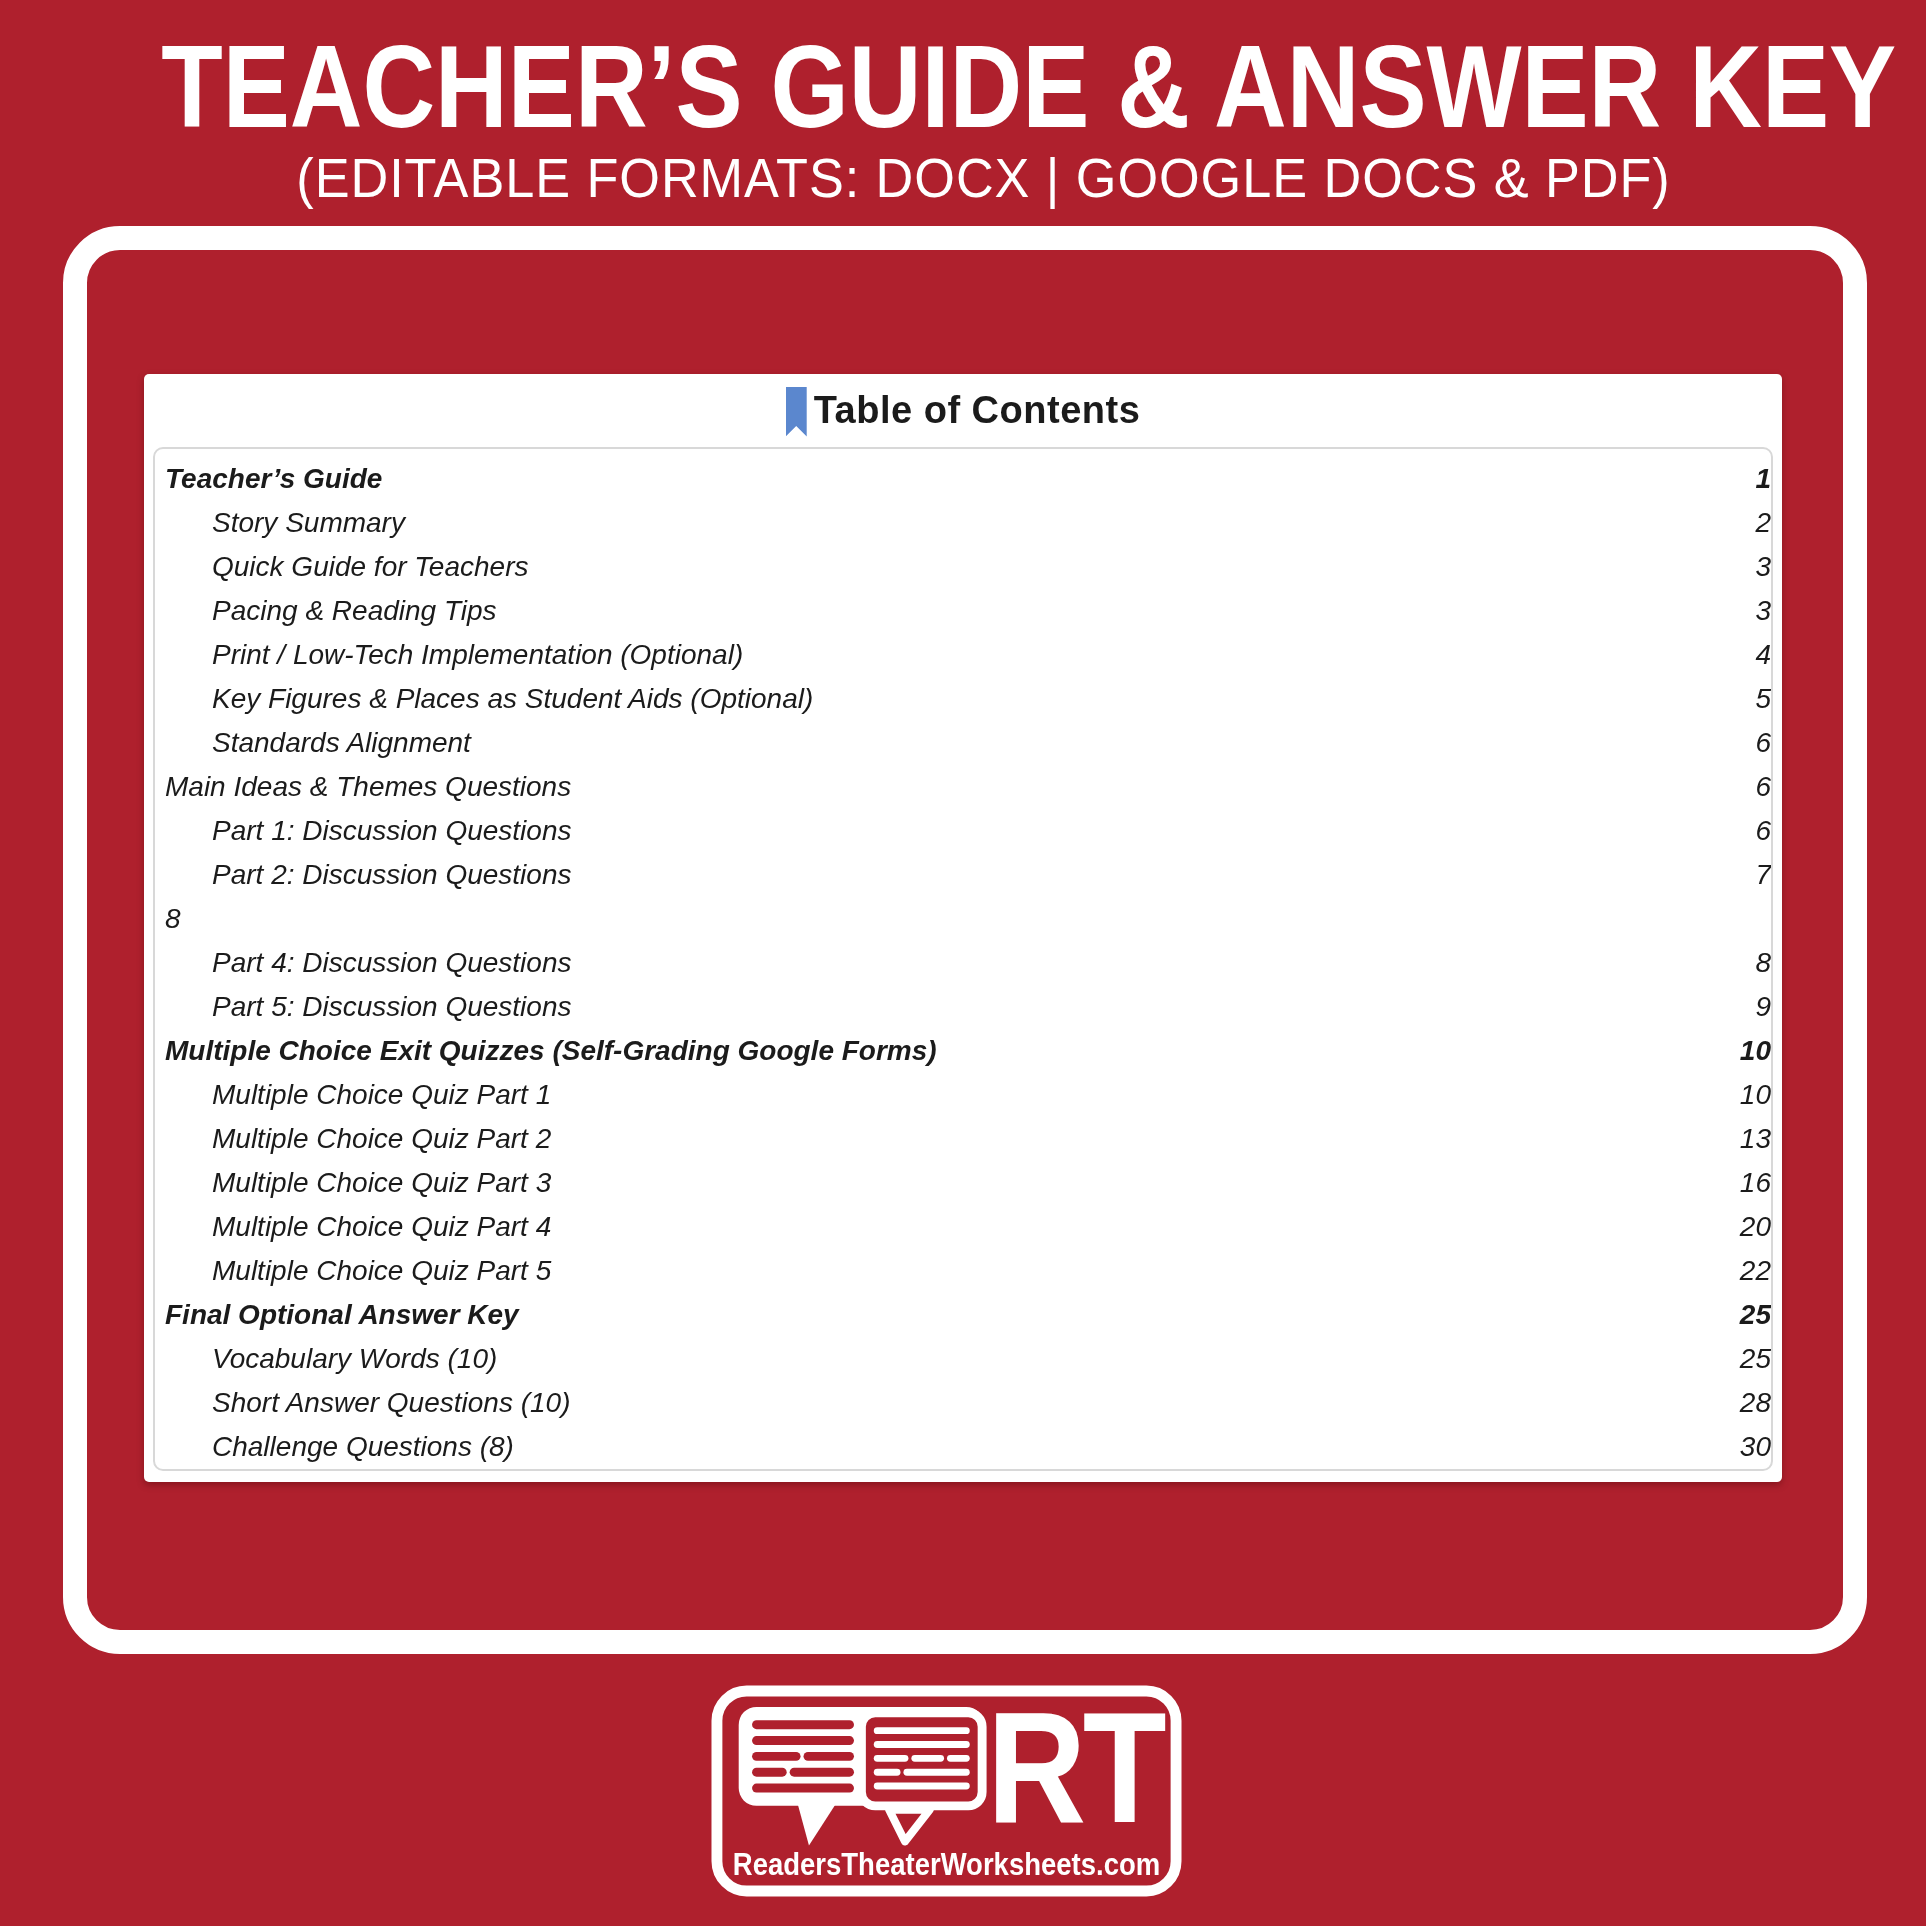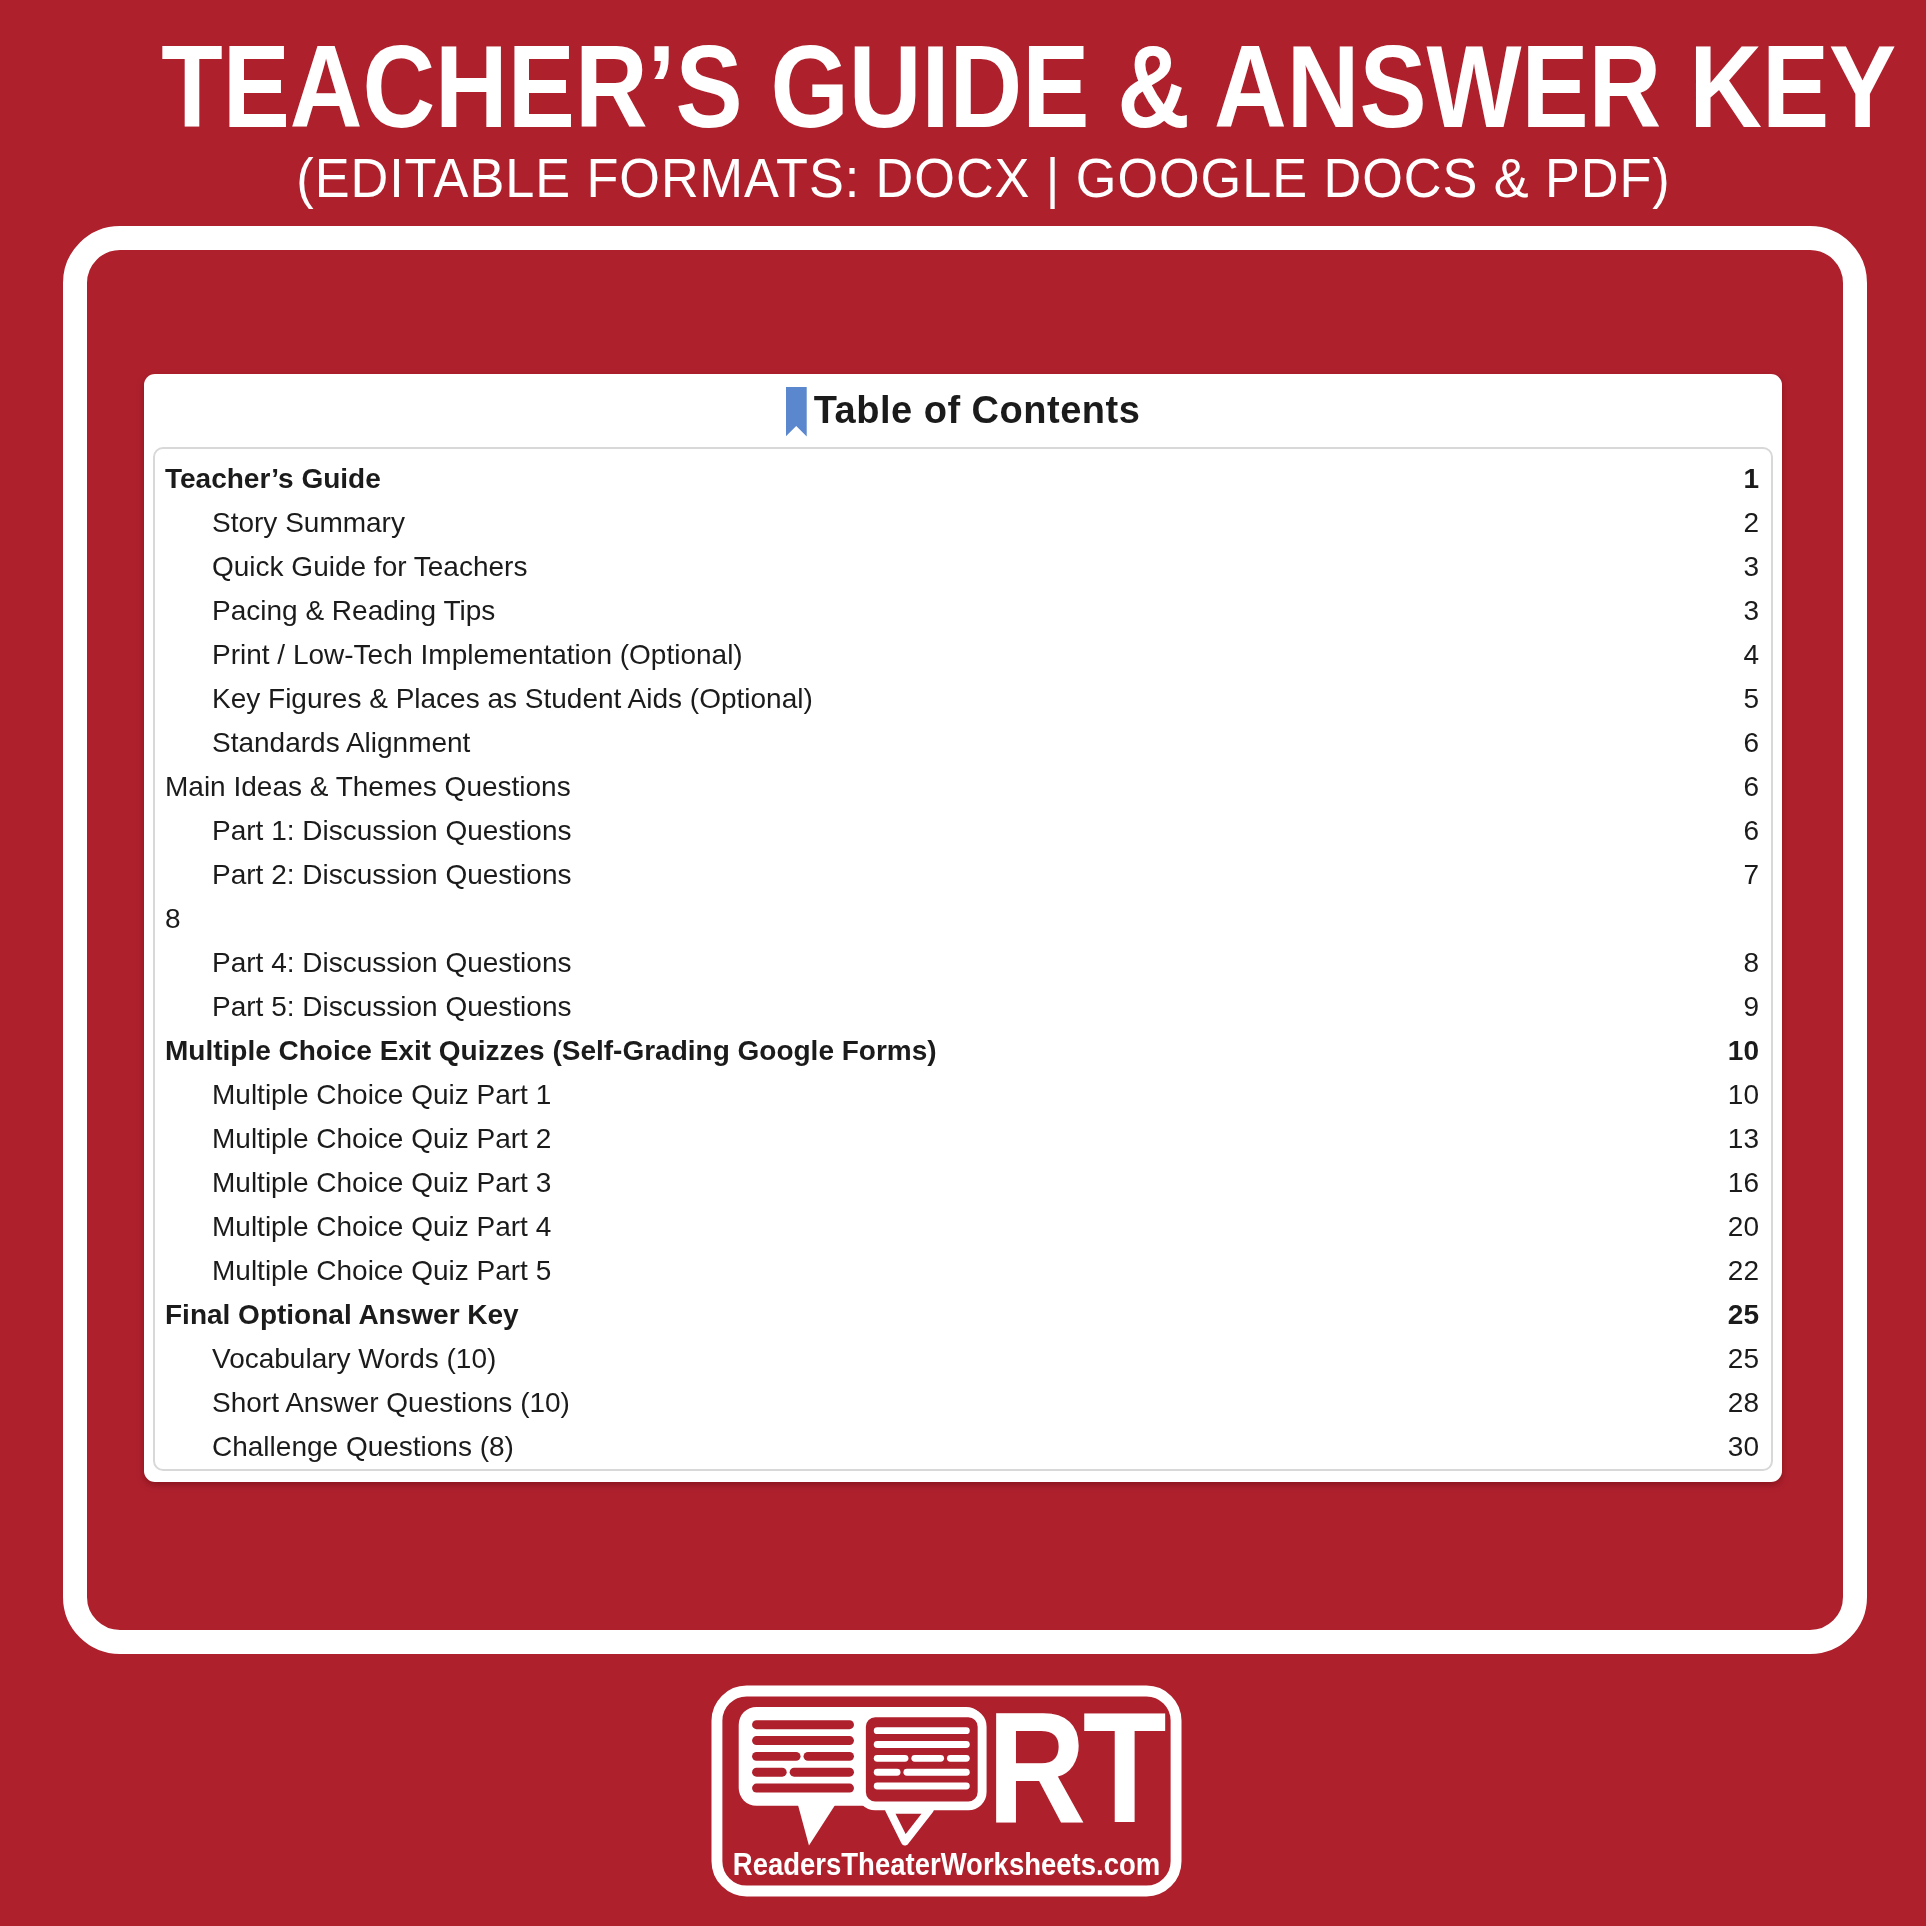--- a/index.html
+++ b/index.html
@@ -31,41 +31,42 @@
   .frame{
     position:absolute;left:63px;top:226px;
     width:1804px;height:1428px;
     border:24px solid #ffffff;border-radius:57px;
     box-sizing:border-box;
   }
   
   .card{
     position:absolute;left:144px;top:374px;
     width:1638px;height:1108px;
-    background:#ffffff;border-radius:11px;
+    background:#ffffff;border-radius:5px;
     box-shadow:0 3px 7px rgba(60,0,0,0.35);
   }
   .toc-header{
     position:absolute;left:0;top:0;width:100%;height:73px;
     display:flex;align-items:center;justify-content:center;gap:7px;
   }
   .bookmark{
     width:21px;height:50px;background:#5B87CE;
     clip-path:polygon(0 0,100% 0,100% 100%,50% 79%,0 100%);
     flex:0 0 auto;margin-top:2px;
   }
   .toc-title{
     font-size:38px;font-weight:bold;color:#1b1b1b;letter-spacing:0.5px;
   }
   .toc-box{
     position:absolute;left:9px;right:9px;top:73px;bottom:11px;
     border:2px solid #D8D8D8;border-radius:10px;
     box-sizing:border-box;
-    padding:8px 12px 8px 10px;
+    padding:8px 0 8px 10px;
     overflow:hidden;
+    font-style:italic;
   }
   .toc-row{
     height:44px;display:flex;align-items:center;
     font-size:28px;color:#1b1b1b;
   }
   .toc-row .toc-label{flex:1 1 auto;white-space:nowrap;overflow:hidden;}
   .toc-row .toc-page{flex:0 0 auto;text-align:right;}
   .toc-row.lvl1 .toc-label{padding-left:47px;}
   .toc-row.bold{font-weight:bold;}
   

